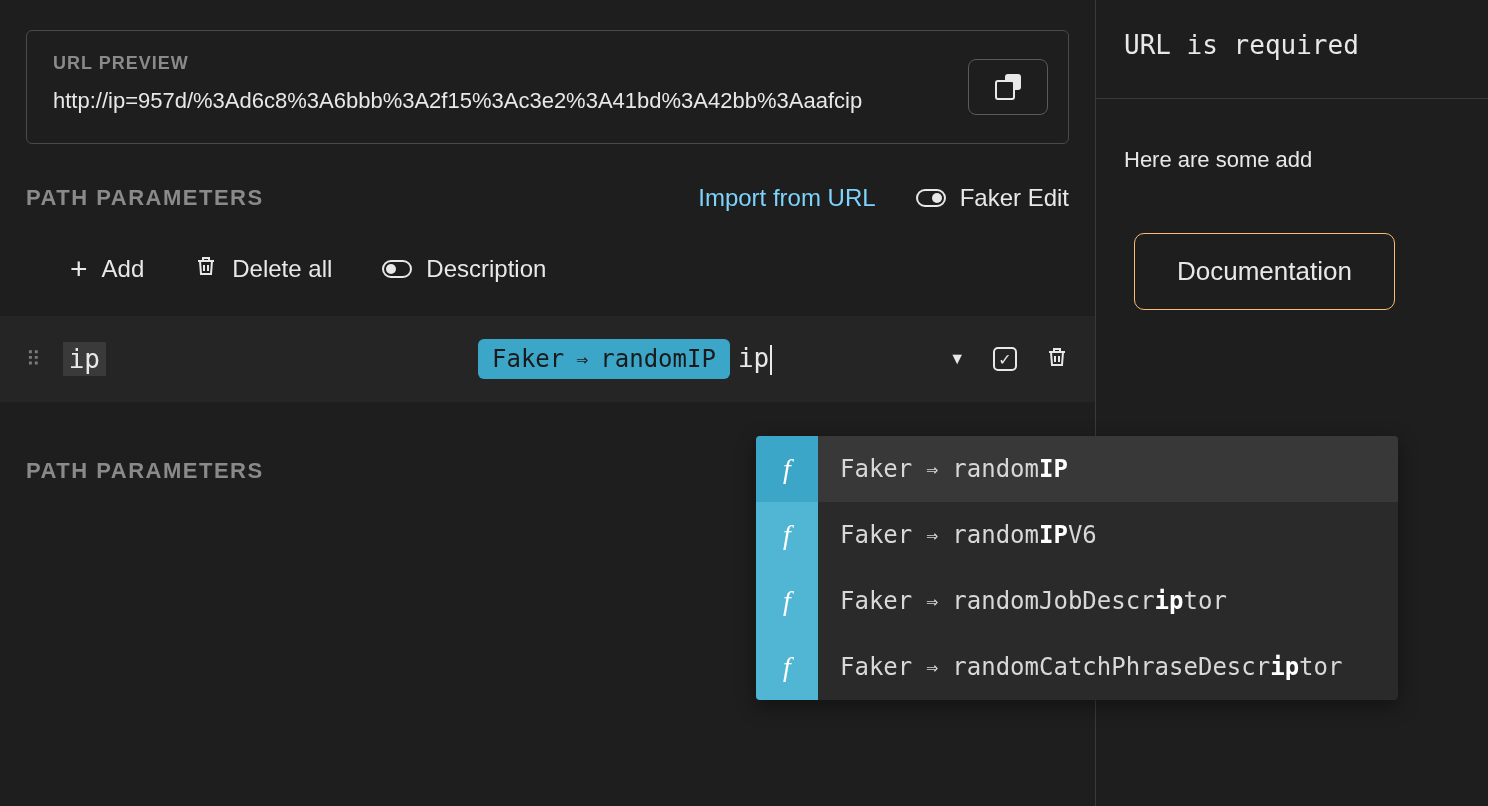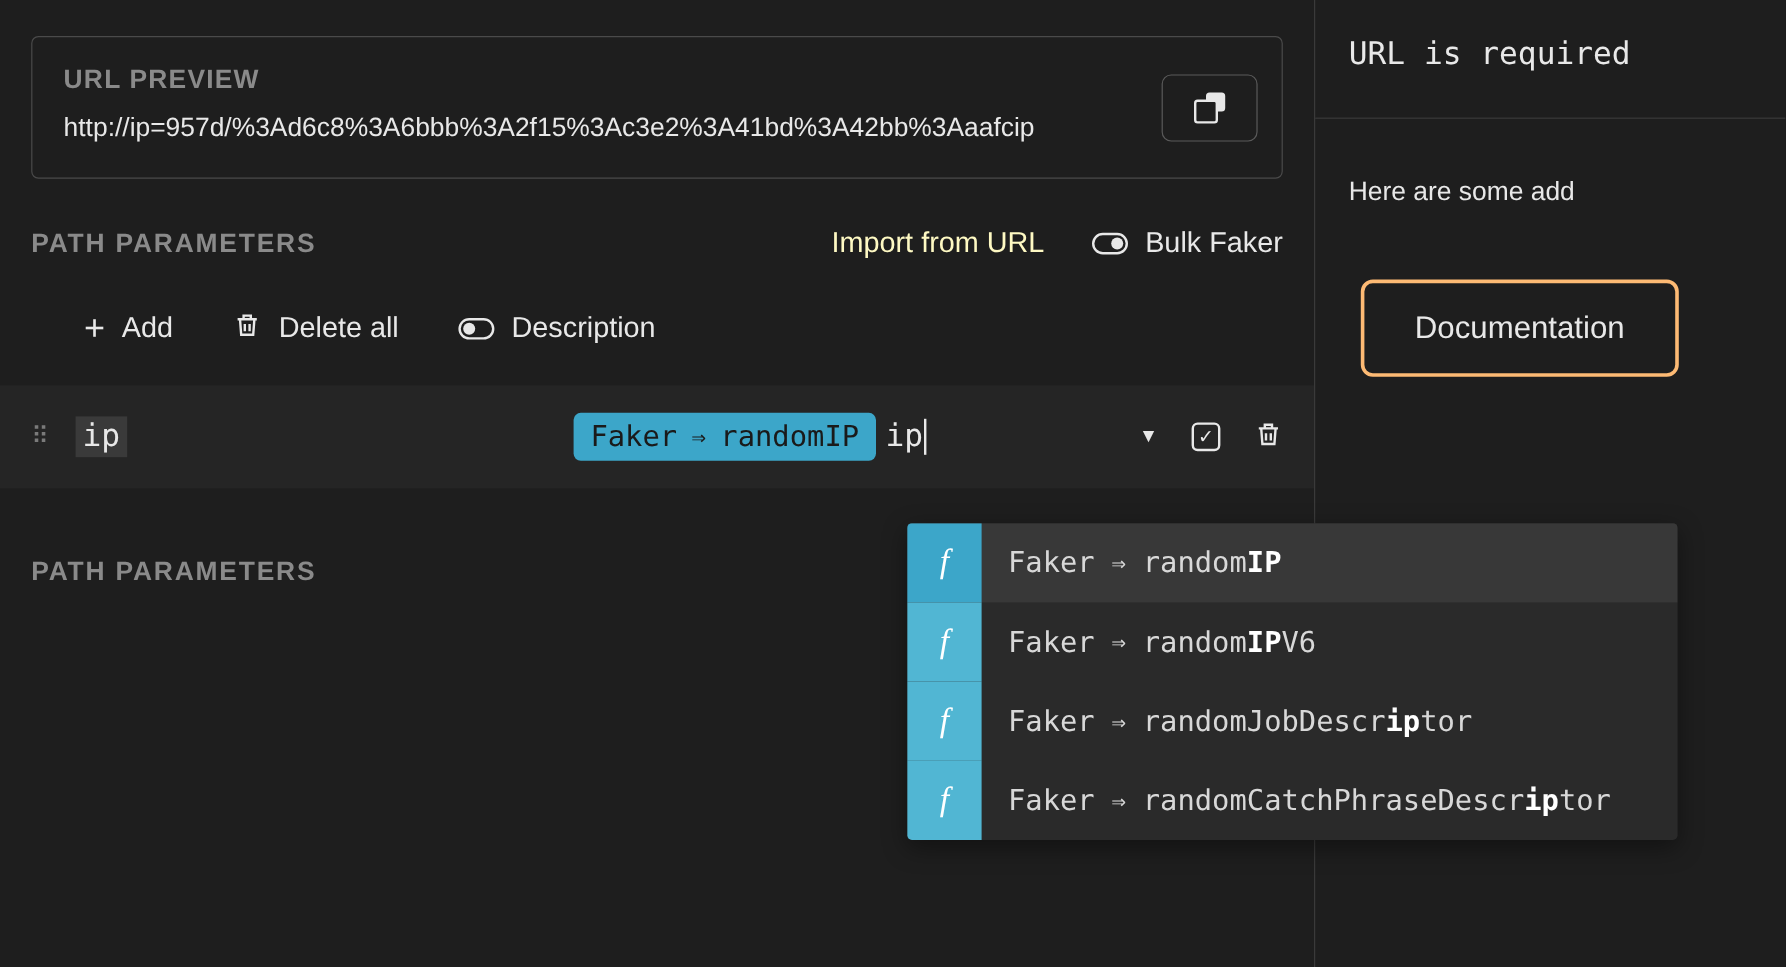--- a/index.html
+++ b/index.html
@@ -27,21 +27,21 @@
   }
   .url-preview-box {
     margin: 30px 26px 0 26px;
     border: 1px solid #4a4a4a;
     border-radius: 6px;
     padding: 22px 26px 26px 26px;
     position: relative;
   }
   .url-preview-label {
     color: #8a8a8a;
-    font-size: 22px;
+    font-size: 18px;
     font-weight: 600;
     letter-spacing: 1px;
     margin-bottom: 10px;
   }
   .url-preview-value {
     color: #e8e8e8;
     font-size: 22px;
     font-family: Liberation Sans, sans-serif;
     line-height: 1.5;
     word-break: break-all;
@@ -99,21 +99,21 @@
     font-size: 22px;
     font-weight: 700;
     letter-spacing: 1.5px;
   }
   .section-actions {
     display: flex;
     gap: 40px;
     align-items: center;
   }
   .action-link {
-    color: #fef9c3;
+    color: #7dd3fc;
     font-size: 24px;
     cursor: pointer;
   }
   .action-bulk {
     color: #e8e8e8;
     font-size: 24px;
     display: flex;
     align-items: center;
     gap: 14px;
     cursor: pointer;
@@ -283,21 +283,21 @@
   .side-body {
     padding: 48px 0 0 28px;
   }
   .side-text {
     color: #e8e8e8;
     font-size: 22px;
     margin-bottom: 60px;
     white-space: nowrap;
   }
   .doc-btn {
-    border: 3px solid #fdba74;
+    border: 1px solid #fdba74;
     border-radius: 10px;
     padding: 22px 42px;
     color: #e8e8e8;
     font-size: 26px;
     background: transparent;
     cursor: pointer;
     margin-left: 10px;
   }
 </style>
 </head>
@@ -312,21 +312,21 @@
       <span class="copy-icon"></span>
     </button>
   </div>
 
   <div class="section-header">
     <div class="section-title">PATH PARAMETERS</div>
     <div class="section-actions">
       <span class="action-link">Import from URL</span>
       <span class="action-bulk">
         <span class="toggle-icon right"></span>
-        <span>Bulk Faker</span>
+        <span>Faker Edit</span>
       </span>
     </div>
   </div>
 
   <div class="toolbar-row">
     <span class="tool-btn">
       <span class="plus-icon"></span>
       <span>Add</span>
     </span>
     <span class="tool-btn">

